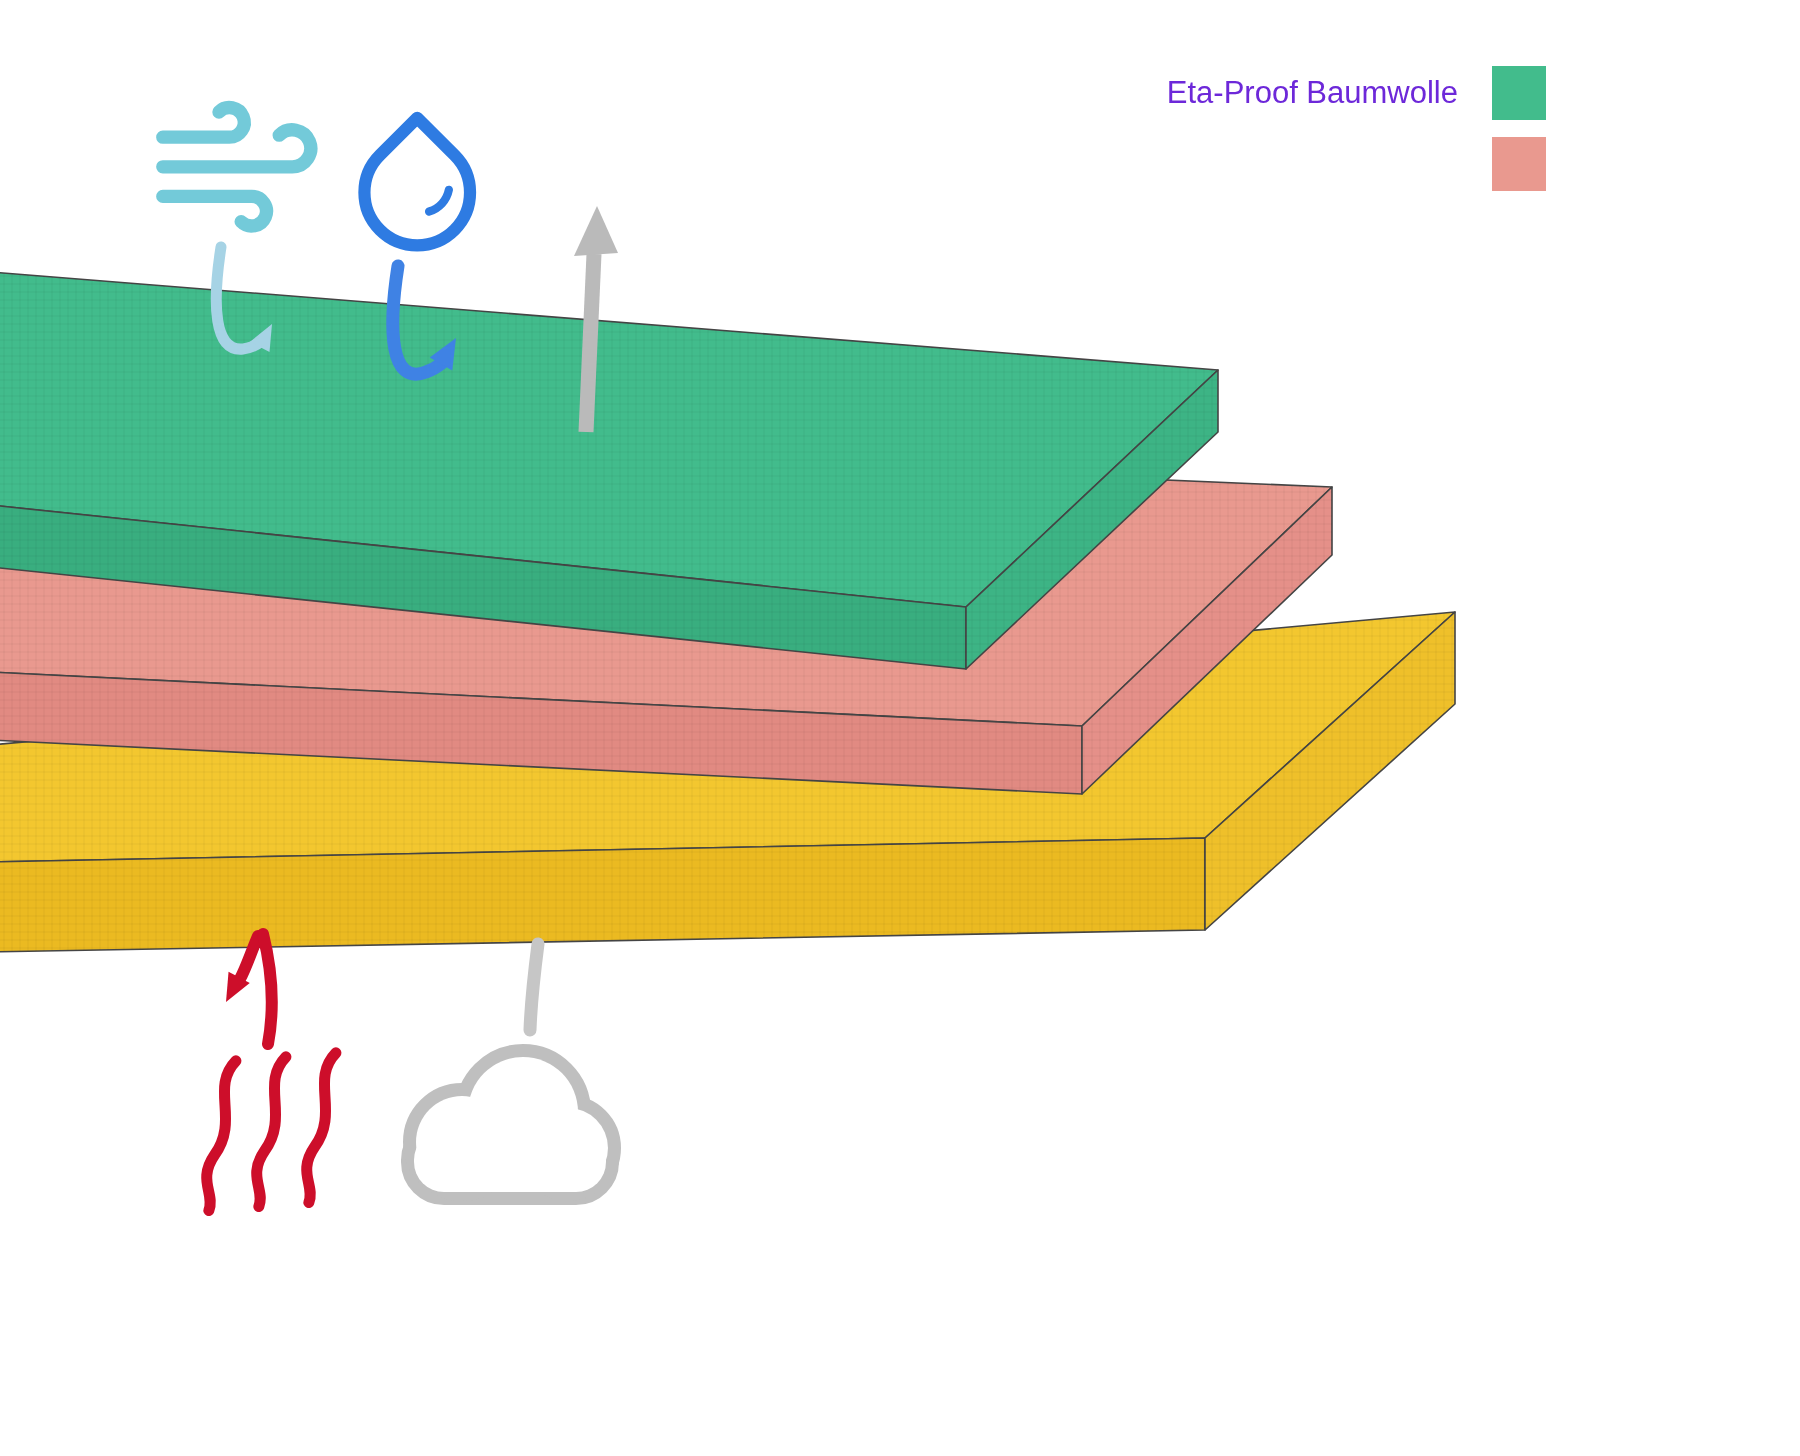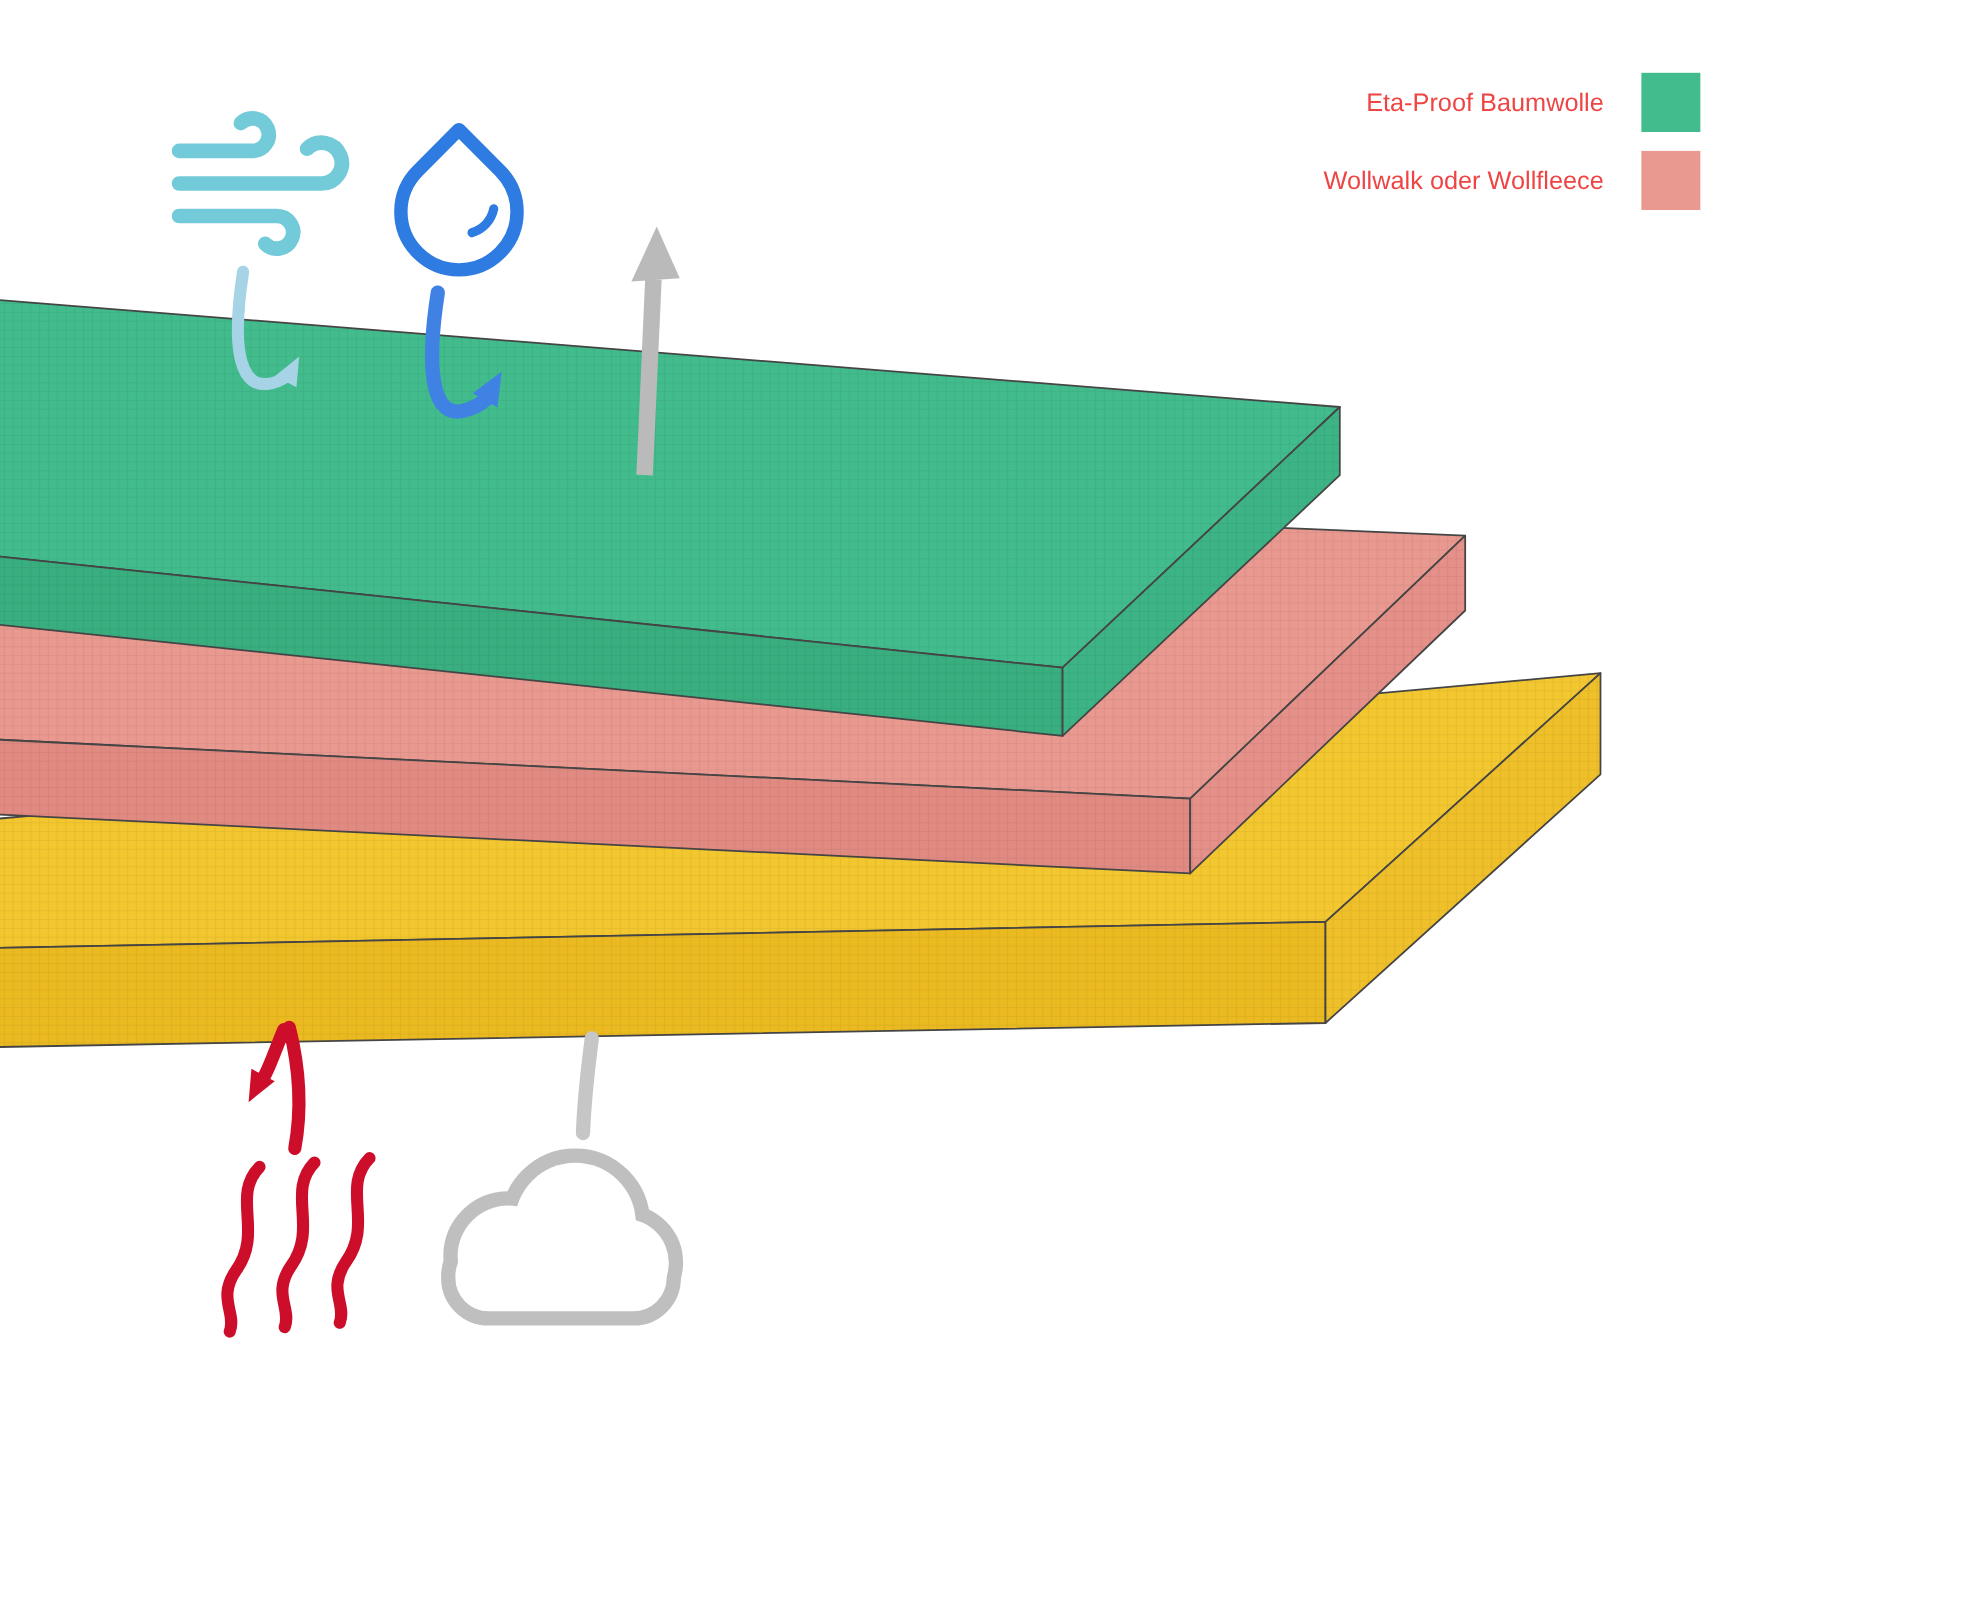--- a/index.html
+++ b/index.html
@@ -8,21 +8,21 @@
     font-family:"Liberation Sans",sans-serif;overflow:hidden;
   }
   .stage > svg{position:absolute;left:0;top:0;}
   .face{stroke:#454545;stroke-width:1.6;stroke-linejoin:round;}
   .tex{stroke:none;pointer-events:none;}
   .legend{
     position:absolute;top:66px;right:254px;
     display:flex;flex-direction:column;gap:17px;align-items:flex-end;
   }
   .legend-row{display:flex;align-items:center;gap:34px;}
-  .legend-label{font-size:23px;color:#ef4444;white-space:nowrap;line-height:54px;text-align:center;}
+  .legend-label{font-size:31px;color:#6d28d9;white-space:nowrap;line-height:54px;text-align:center;}
   .legend-swatch{display:block;}
 </style>
 </head>
 <body>
 
 <div class="stage">
 
   <svg width="1800" height="1456" viewBox="0 0 1800 1456">
     <defs>
       <pattern id="weave" width="8" height="8" patternUnits="userSpaceOnUse">
@@ -114,20 +114,19 @@
   </svg>
 
   <div class="legend">
     <div class="legend-row">
       <span class="legend-label">Eta-Proof Baumwolle</span>
       <svg class="legend-swatch" width="54" height="54">
         <rect width="54" height="54" fill="#42BC8C"></rect>
       </svg>
     </div>
     <div class="legend-row">
-      <span class="legend-label">Wollwalk oder Wollfleece</span>
       <svg class="legend-swatch" width="54" height="54">
         <rect width="54" height="54" fill="#E9998F"></rect>
       </svg>
     </div>
   </div>
 
 </div>
 
 </body></html>

